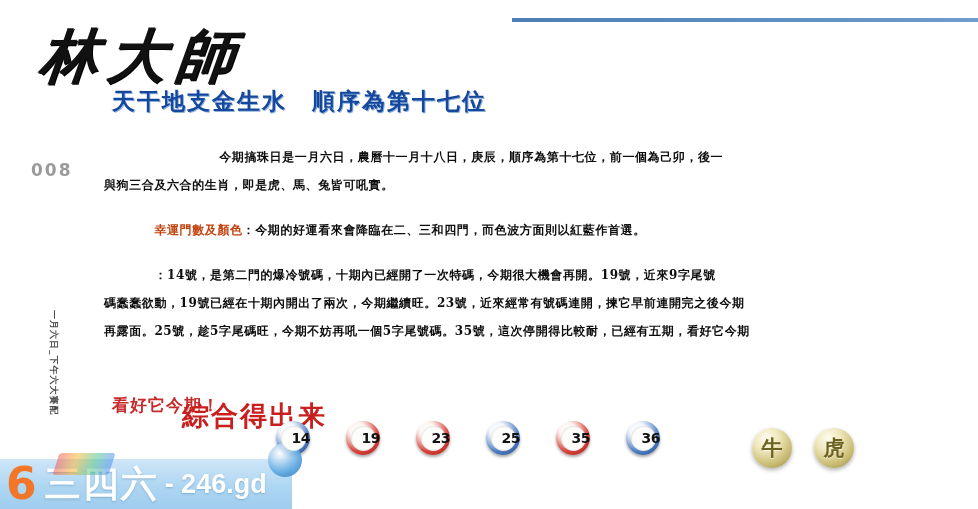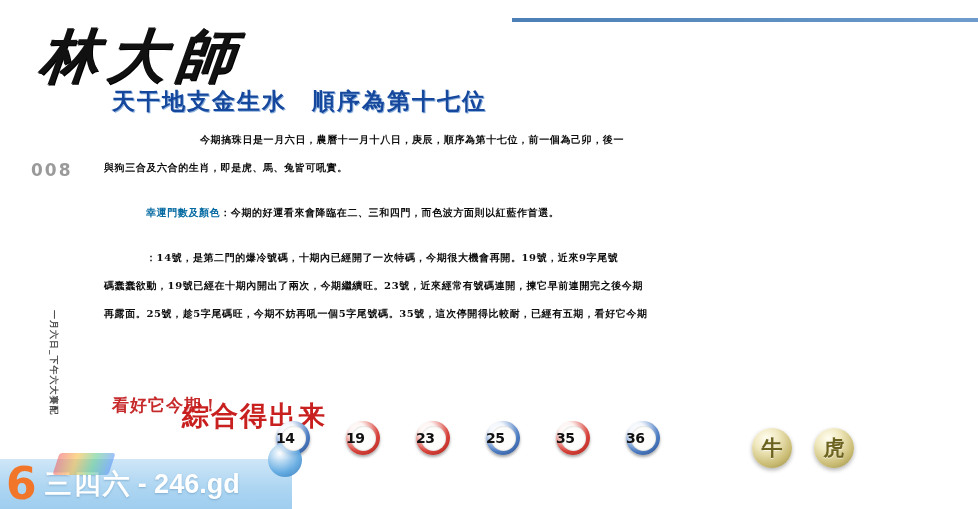--- a/index.html
+++ b/index.html
@@ -62,31 +62,31 @@
   
   .vstamp{
     position:absolute;left:60px;top:310px;
     transform:rotate(90deg);transform-origin:left top;
     font-size:9px;color:#2b2b2b;white-space:nowrap;letter-spacing:1px;
     font-weight:bold;opacity:.85;
   }
 
   
   .body-text{
-    position:absolute;left:104px;top:126px;width:874px;
-    font-family:"DejaVu Serif","Liberation Serif",serif;
-    font-size:10px;font-weight:bold;color:#0d0d0d;
+    position:absolute;left:104px;top:143px;width:874px;
+    font-family:"DejaVu Serif","Liberation Serif",serif;
+    font-size:12px;font-weight:bold;color:#0d0d0d;
     line-height:28px;letter-spacing:.6px;
   }
   .body-text p{margin:0;white-space:pre-wrap;}
   .indent{text-indent:9.6em;}
   .indent2{text-indent:4.2em;}
   .gap{height:17px;}
   .red{color:#c2181a;}
-  .red-head{color:#0369a1;font-weight:bold;}
+  .red-head{color:#c2410c;font-weight:bold;}
 
   
   .overlay-stamp{
     position:absolute;left:228px;top:183px;
     font-family:"DejaVu Sans","Liberation Sans",sans-serif;
     font-size:21px;font-weight:bold;color:#141414;letter-spacing:1px;
     text-shadow:1px 1px 0 #fff, -1px -1px 0 #fff;
   }
 
   
@@ -100,21 +100,21 @@
     position:absolute;left:182px;top:398px;
     font-family:"DejaVu Sans","Liberation Sans",sans-serif;
     font-size:27px;font-weight:bold;color:#c8201f;letter-spacing:2px;
     text-shadow:1px 1px 0 rgba(255,255,255,.6);
   }
 
   
   .balls{position:absolute;left:276px;top:421px;display:flex;gap:36px;}
   .ball{
     width:34px;height:34px;border-radius:50%;
-    position:relative;display:flex;align-items:center;justify-content:flex-start;
+    position:relative;display:flex;align-items:center;justify-content:flex-end;
     box-shadow:0 2px 3px rgba(0,0,0,.35);
   }
   .ball.red{
     background:radial-gradient(circle at 34% 28%,#ffffff 0%,#fdf4f2 24%,#d8423a 62%,#9d1d17 100%);
   }
   .ball.blue{
     background:radial-gradient(circle at 34% 28%,#ffffff 0%,#f2f6fc 24%,#4f7fc4 62%,#1f3f7d 100%);
   }
   .ball span{
     position:relative;z-index:2;
@@ -148,21 +148,21 @@
     background:linear-gradient(180deg,#cfe6f7 0%,#aed6f2 55%,#9fcdef 100%);
     display:flex;align-items:center;
   }
   .wm-6{
     font-family:"DejaVu Sans","Liberation Sans",sans-serif;
     font-size:44px;font-weight:bold;color:#f2762a;
     margin-left:6px;line-height:1;
   }
   .wm-cn{
     font-family:"DejaVu Serif","Liberation Serif",serif;
-    font-size:27px;font-weight:bold;color:#ffffff;
+    font-size:36px;font-weight:bold;color:#ffffff;
     margin-left:8px;letter-spacing:2px;
     text-shadow:0 1px 2px rgba(90,140,180,.5);
   }
   .wm-dom{
     font-family:Liberation Sans, sans-serif;
     font-size:27px;font-weight:bold;color:#ffffff;
     margin-left:6px;letter-spacing:0;
     text-shadow:0 1px 2px rgba(90,140,180,.5);
   }
   .wm-globe{

